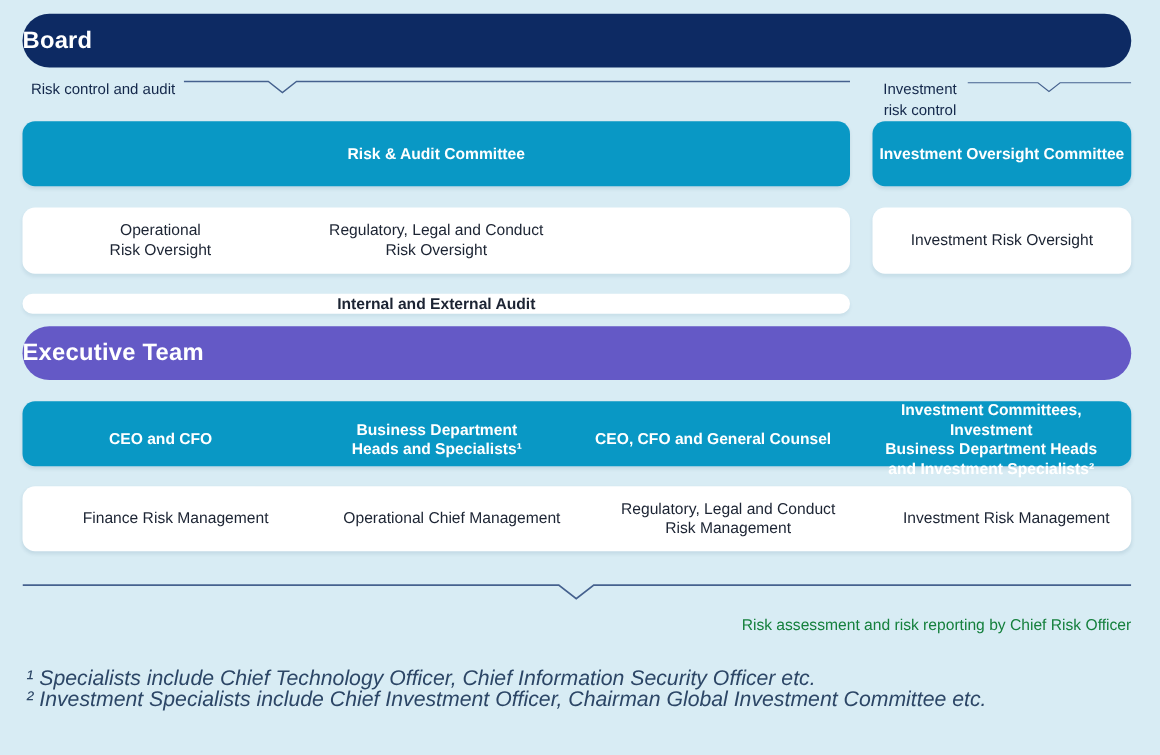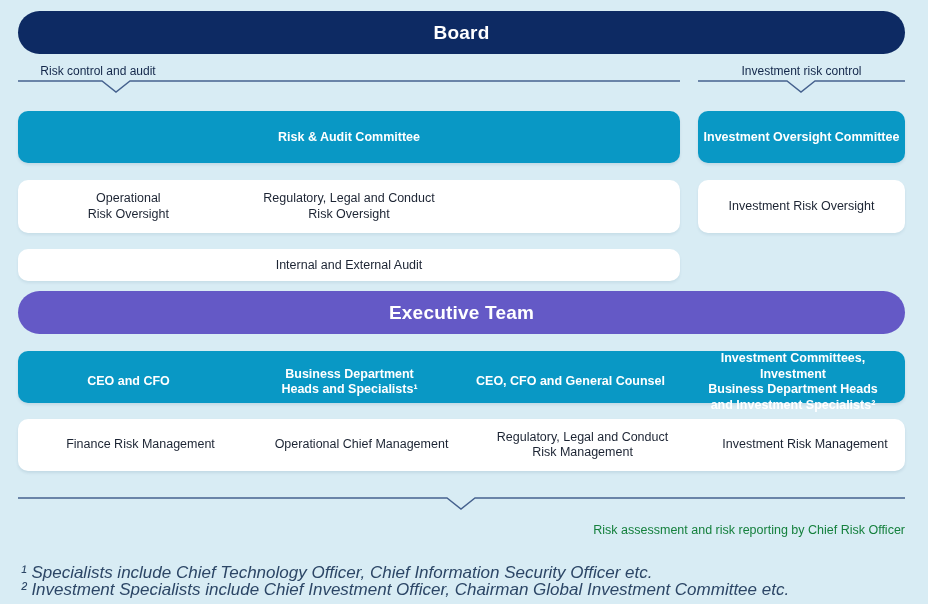--- a/index.html
+++ b/index.html
@@ -20,36 +20,36 @@
     top: 0;
     width: 887px;
   }
 
   
   .pill-bar {
     height: 43px;
     border-radius: 21.5px;
     display: flex;
     align-items: center;
-    justify-content: center;
+    justify-content: flex-start;
     color: #ffffff;
     font-size: 19px;
     font-weight: bold;
     letter-spacing: 0.2px;
   }
   .board-bar { margin-top: 11px; background: #0d2a63; }
   .exec-bar  { margin-top: 10px; background: #6459c6; }
 
   
   .connector-row {
     margin-top: 9px;
     display: flex;
     gap: 18px;
   }
-  .connector { display: flex; flex-direction: column; }
+  .connector { display: flex; }
   .connector.left  { width: 662px; }
   .connector.right { width: 207px; }
   .connector-label {
     height: 17px;
     font-size: 12px;
     color: #13274a;
     text-align: center;
     line-height: 17px;
   }
   .connector.left .connector-label { width: 160px; }
@@ -92,21 +92,21 @@
     border-radius: 10px;
     color: #1c2433;
     font-size: 12.5px;
     display: flex;
     align-items: center;
     justify-content: center;
     text-align: center;
     box-shadow: 0 2px 3px rgba(10, 60, 100, 0.08);
   }
   .h53 { height: 53px; }
-  .h28 { height: 32px; }
+  .h28 { height: 16px; font-weight: bold; }
 
   .grid3 {
     display: grid;
     grid-template-columns: repeat(3, 1fr);
     align-items: center;
     height: 100%;
     width: 100%;
   }
   .grid4-box {
     border-radius: 10px;

